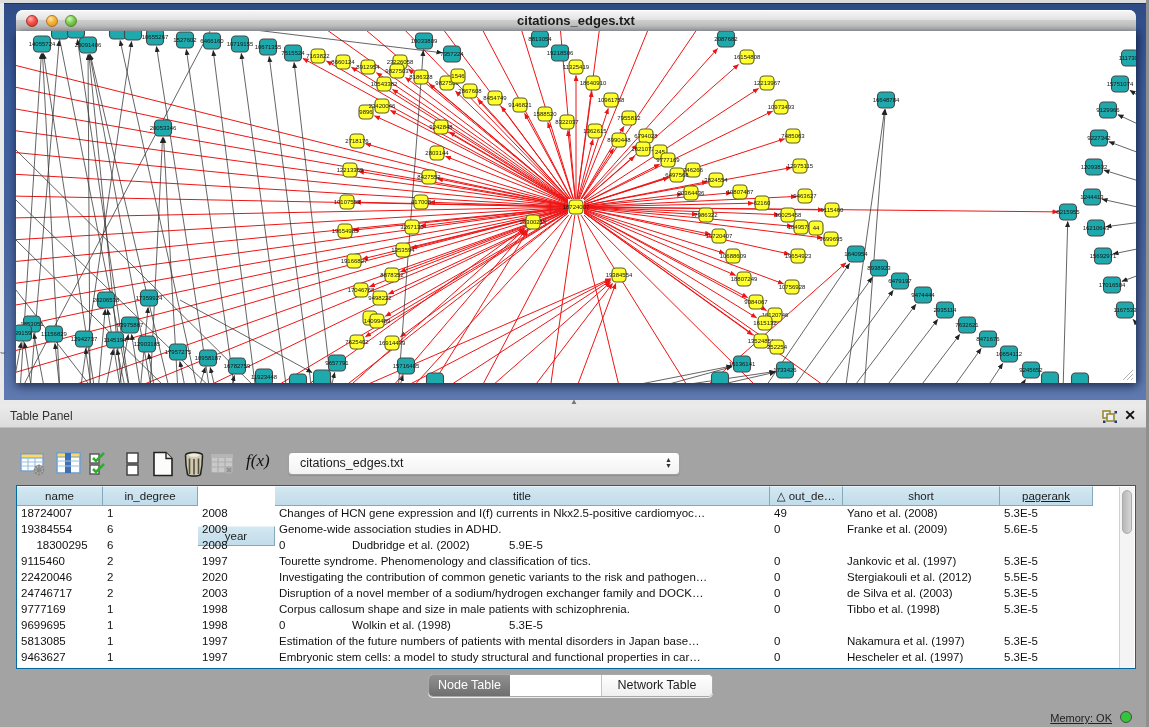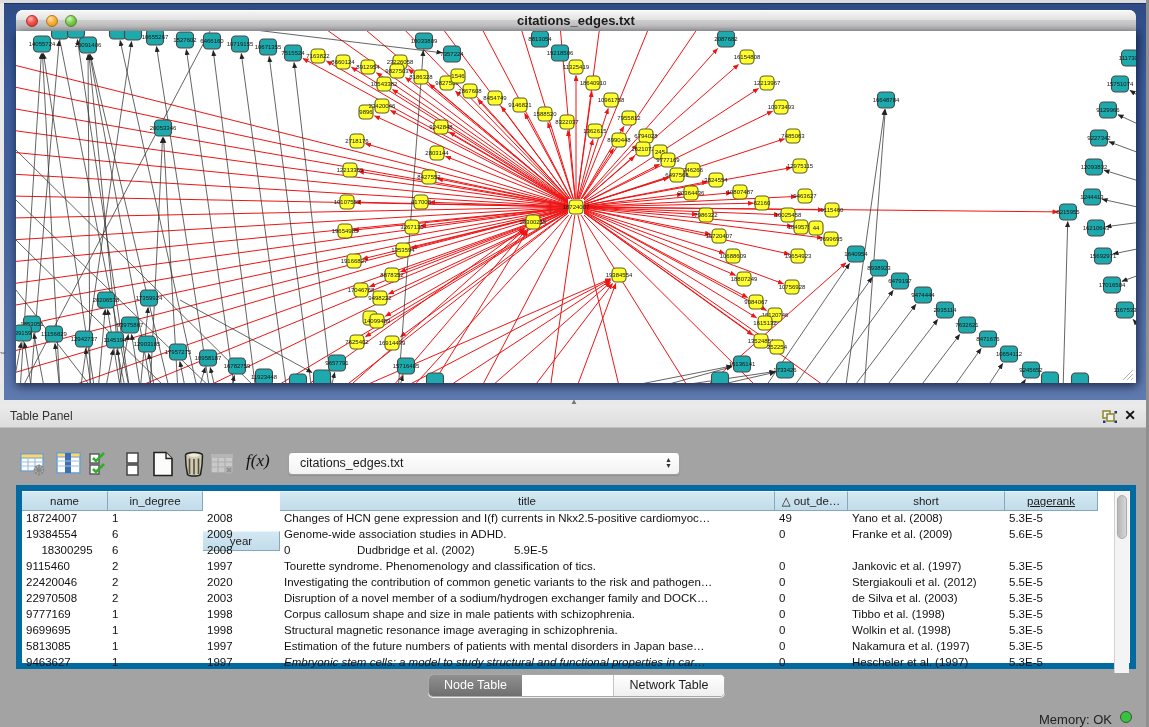--- a/index.html
+++ b/index.html
@@ -33,39 +33,39 @@
   #close-icon{position:absolute;left:1123px;top:3px;width:14px;height:15px;color:#111;font-weight:bold;font-size:14px;line-height:15px;text-align:center;}
 
   #toolbar{position:absolute;left:0;top:22px;width:100%;height:57px;}
   .tbtn{position:absolute;top:24px;width:26px;height:26px;}
   #fx-icon{font-size:17px;color:#111;font-family:"Liberation Serif",serif;font-style:italic;}
   #net-select{position:absolute;left:288px;top:25px;width:390px;height:21px;background:linear-gradient(180deg,#ffffff,#f2f2f2);
     border:1px solid #9f9f9f;border-radius:4px;box-shadow:0 1px 1px rgba(0,0,0,.12);}
   #net-select-label{position:absolute;left:11px;top:3px;font-size:12.5px;color:#1a1a1a;}
   #net-select-stepper{position:absolute;right:7px;top:3.5px;font-size:7px;color:#333;line-height:6.5px;text-align:center;}
 
-  #tablebox{position:absolute;left:16px;top:80px;width:1120px;height:184px;background:#ffffff;border:6px solid #0369a1;box-sizing:border-box;}
+  #tablebox{position:absolute;left:16px;top:80px;width:1120px;height:184px;background:#ffffff;border:1px solid #0369a1;box-sizing:border-box;}
   #thead{position:absolute;left:0;top:0;height:20px;width:1076px;display:flex;}
   .th{box-sizing:border-box;height:20px;background:linear-gradient(180deg,#d3e8f2,#c2dcea);
       border-right:1px solid #86a8bc;border-bottom:1px solid #86a8bc;border-top:1px solid #e8f4fa;
       font-size:11.5px;color:#1c1c1c;text-align:center;line-height:19px;overflow:hidden;white-space:nowrap;}
   #tbody{position:absolute;left:0;top:20px;width:1076px;}
   .tr{display:flex;height:16px;}
   .td{box-sizing:border-box;height:16px;font-size:11.5px;color:#111;line-height:15.5px;overflow:hidden;white-space:nowrap;padding-left:4px;}
   #vscroll{position:absolute;right:1px;top:1px;width:14px;height:181px;background:#f4f4f4;border-left:1px solid #d2d2d2;}
   #vscroll-thumb{position:absolute;left:1.5px;top:3px;width:10px;height:44px;border-radius:6px;
     background:linear-gradient(90deg,#b7b7b7,#d6d6d6);border:1px solid #ababab;box-sizing:border-box;}
 
   #tabs{position:absolute;left:428px;top:269px;height:21px;display:flex;border:1px solid #a8a8a8;border-radius:5px;overflow:hidden;background:#ffffff;box-shadow:0 1px 0 rgba(255,255,255,.8);}
   .tab{height:21px;font-size:12.5px;line-height:20px;text-align:center;color:#1d1d1d;background:linear-gradient(180deg,#ffffff,#efefef);}
   .tab.sel{background:linear-gradient(180deg,#909090,#6f6f6f);color:#ffffff;}
   .tab + .tab{border-left:1px solid #c4c4c4;}
 
   #statusbar{position:absolute;left:0;top:300px;width:1146px;height:22px;}
-  #memory-label{position:absolute;right:34px;top:7px;font-size:13px;color:#222;}
+  #memory-label{position:absolute;right:34px;top:7px;font-size:11px;color:#222;text-decoration:underline;}
   #memory-dot{position:absolute;right:14px;top:6px;width:12px;height:12px;border-radius:50%;background:#35c43a;border:1px solid #4a4a4a;box-sizing:border-box;}
 
   #right-strip{position:absolute;right:0;top:0;width:3px;height:727px;background:#8f8f8f;}
   #top-strip{position:absolute;left:0;top:0;width:1149px;height:3px;background:#dcdcdc;}
 </style>
 </head>
 <body>
 
 <div id="screen">
   <div id="top-strip"></div>
@@ -668,72 +668,71 @@
           <div class="tr">
             <div class="td" style="width: 86px;">22420046</div>
             <div class="td" style="width: 95px;">2</div>
             <div class="td" style="width: 77px;">2020</div>
             <div class="td" style="width: 495px;">Investigating the contribution of common genetic variants to the risk and pathogen…</div>
             <div class="td" style="width: 73px;">0</div>
             <div class="td" style="width: 157px;">Stergiakouli et al. (2012)</div>
             <div class="td" style="width: 93px;">5.5E-5</div>
           </div>
           <div class="tr">
-            <div class="td" style="width: 86px;">22970508</div>
+            <div class="td" style="width: 86px;">24746717</div>
             <div class="td" style="width: 95px;">2</div>
             <div class="td" style="width: 77px;">2003</div>
             <div class="td" style="width: 495px;">Disruption of a novel member of a sodium/hydrogen exchanger family and DOCK…</div>
             <div class="td" style="width: 73px;">0</div>
             <div class="td" style="width: 157px;">de Silva et al. (2003)</div>
             <div class="td" style="width: 93px;">5.3E-5</div>
           </div>
           <div class="tr">
             <div class="td" style="width: 86px;">9777169</div>
             <div class="td" style="width: 95px;">1</div>
             <div class="td" style="width: 77px;">1998</div>
             <div class="td" style="width: 495px;">Corpus callosum shape and size in male patients with schizophrenia.</div>
             <div class="td" style="width: 73px;">0</div>
             <div class="td" style="width: 157px;">Tibbo et al. (1998)</div>
             <div class="td" style="width: 93px;">5.3E-5</div>
           </div>
           <div class="tr">
             <div class="td" style="width: 86px;">9699695</div>
             <div class="td" style="width: 95px;">1</div>
             <div class="td" style="width: 77px;">1998</div>
-            <div class="td" style="width: 495px;">Structural magnetic resonance image averaging in schizophrenia.</div>
             <div class="td" style="width: 73px;">0</div>
             <div class="td" style="width: 157px;">Wolkin et al. (1998)</div>
             <div class="td" style="width: 93px;">5.3E-5</div>
           </div>
           <div class="tr">
             <div class="td" style="width: 86px;">5813085</div>
             <div class="td" style="width: 95px;">1</div>
             <div class="td" style="width: 77px;">1997</div>
             <div class="td" style="width: 495px;">Estimation of the future numbers of patients with mental disorders in Japan base…</div>
             <div class="td" style="width: 73px;">0</div>
             <div class="td" style="width: 157px;">Nakamura et al. (1997)</div>
             <div class="td" style="width: 93px;">5.3E-5</div>
           </div>
           <div class="tr">
             <div class="td" style="width: 86px;">9463627</div>
             <div class="td" style="width: 95px;">1</div>
             <div class="td" style="width: 77px;">1997</div>
-            <div class="td" style="width: 495px; font-style: italic;">Embryonic stem cells: a model to study structural and functional properties in car…</div>
+            <div class="td" style="width: 495px;">Embryonic stem cells: a model to study structural and functional properties in car…</div>
             <div class="td" style="width: 73px;">0</div>
             <div class="td" style="width: 157px;">Hescheler et al. (1997)</div>
             <div class="td" style="width: 93px;">5.3E-5</div>
           </div>
         </div>
       <div id="vscroll">
         <div id="vscroll-thumb"></div>
       </div>
     </div>
 
     <div id="tabs">
-        <div class="tab sel" style="width: 93px;">Node Table</div>
+        <div class="tab sel" style="width: 81px;">Node Table</div>
         <div class="tab" style="width: 90px; margin-top: 31px;">Edge Table</div>
         <div class="tab" style="width: 110px;">Network Table</div>
       </div>
 
     <div id="statusbar">
       <div id="memory-label">Memory: OK</div>
       <div id="memory-dot"></div>
     </div>
   </div>
 

